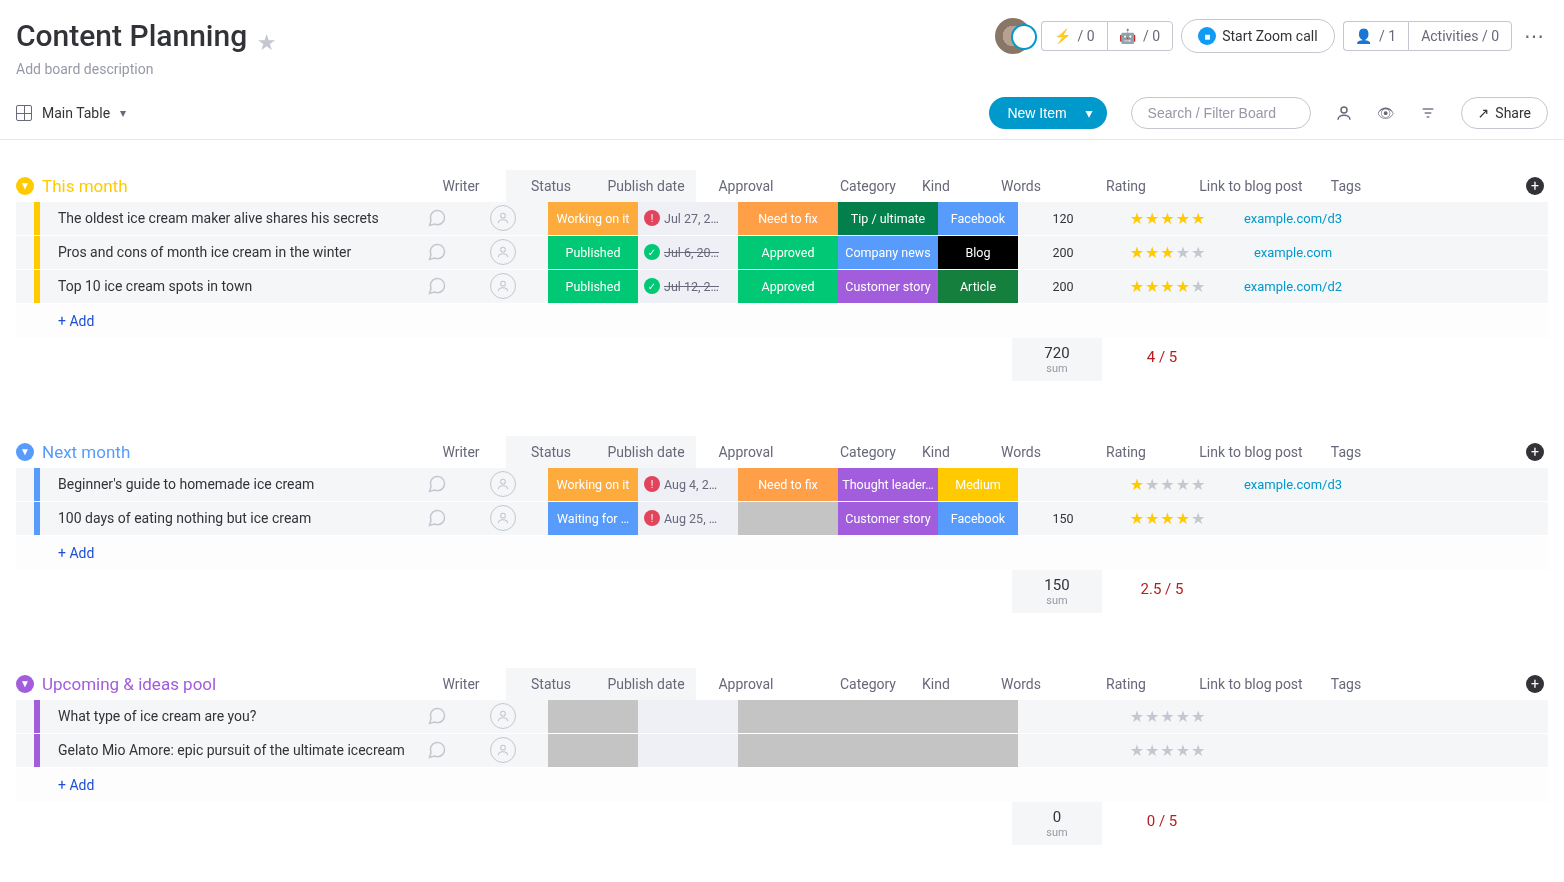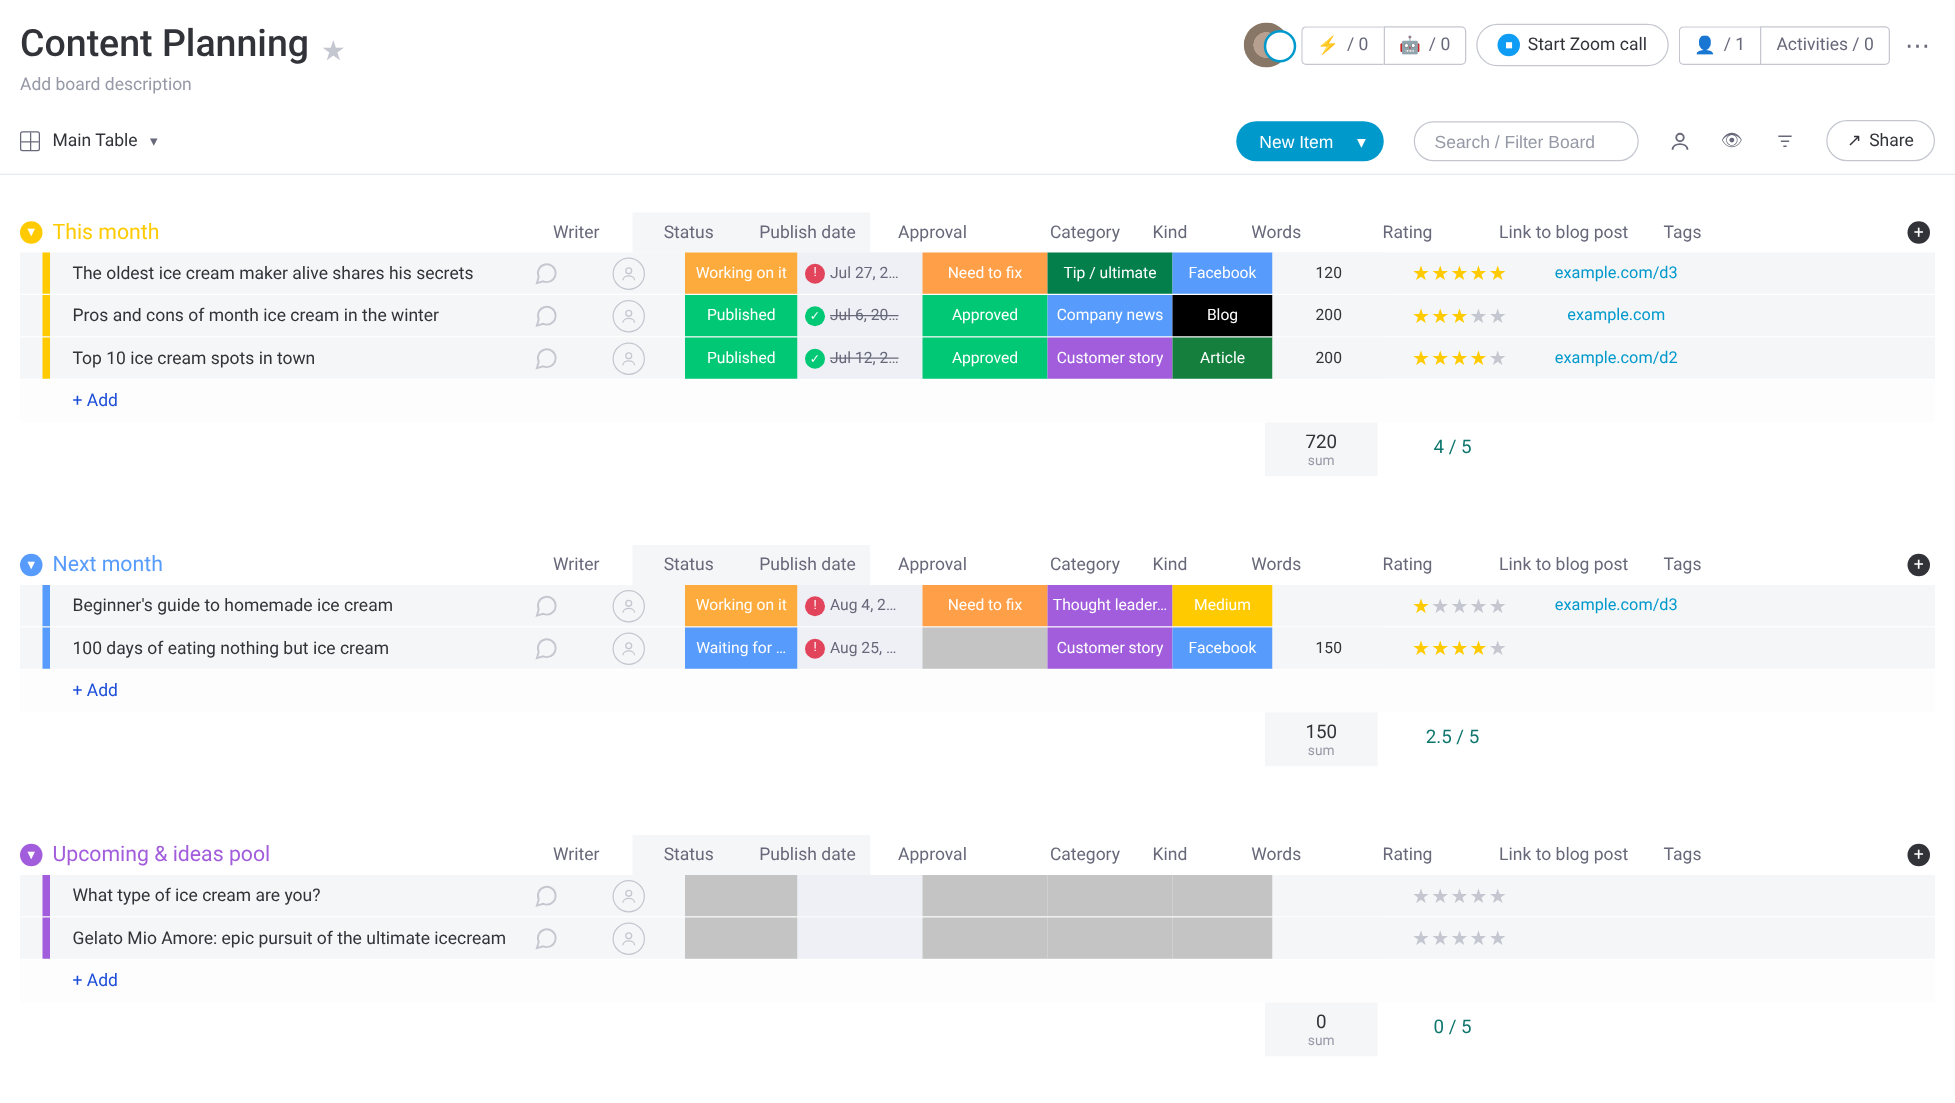--- a/index.html
+++ b/index.html
@@ -84,21 +84,21 @@
 .strike { text-decoration: line-through; }
 .star-empty { color:#c5c7d0; }
 .add-row { display:flex; align-items:center; height:34px; background:#fdfdfd; }
 .add-row .row-stripe { opacity:0.4; }
 .add-label { padding-left:12px; color:#1d4ed8; font-size:14px; }
 .summary-row { display:flex; margin-top:0px; }
 .summary-spacer { flex:0 0 996px; }
 .sum-box { flex:0 0 90px; background:#f5f6f8; text-align:center; padding:6px 0; }
 .sum-val { font-size:15px; color:#323338; }
 .sum-lbl { font-size:11px; color:#9699a6; }
-.rating-box { flex:0 0 120px; text-align:center; padding:10px 0; color:#0f766e; font-size:15px; }
+.rating-box { flex:0 0 120px; text-align:center; padding:10px 0; color:#b91c1c; font-size:15px; }
 
 a.link { color:#0099cc; text-decoration:none; }
 </style>
 </head>
 <body>
 
 <div class="page">
 
   <div class="header">
     <div class="header-top">

